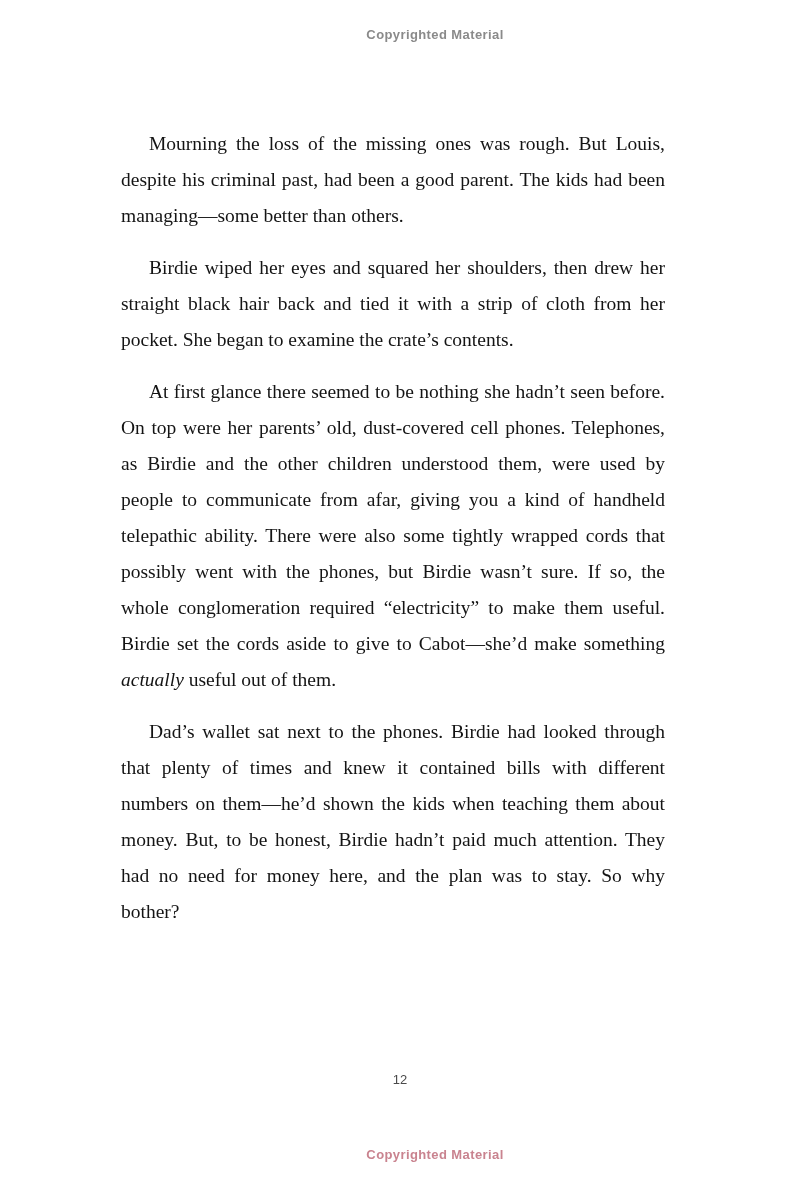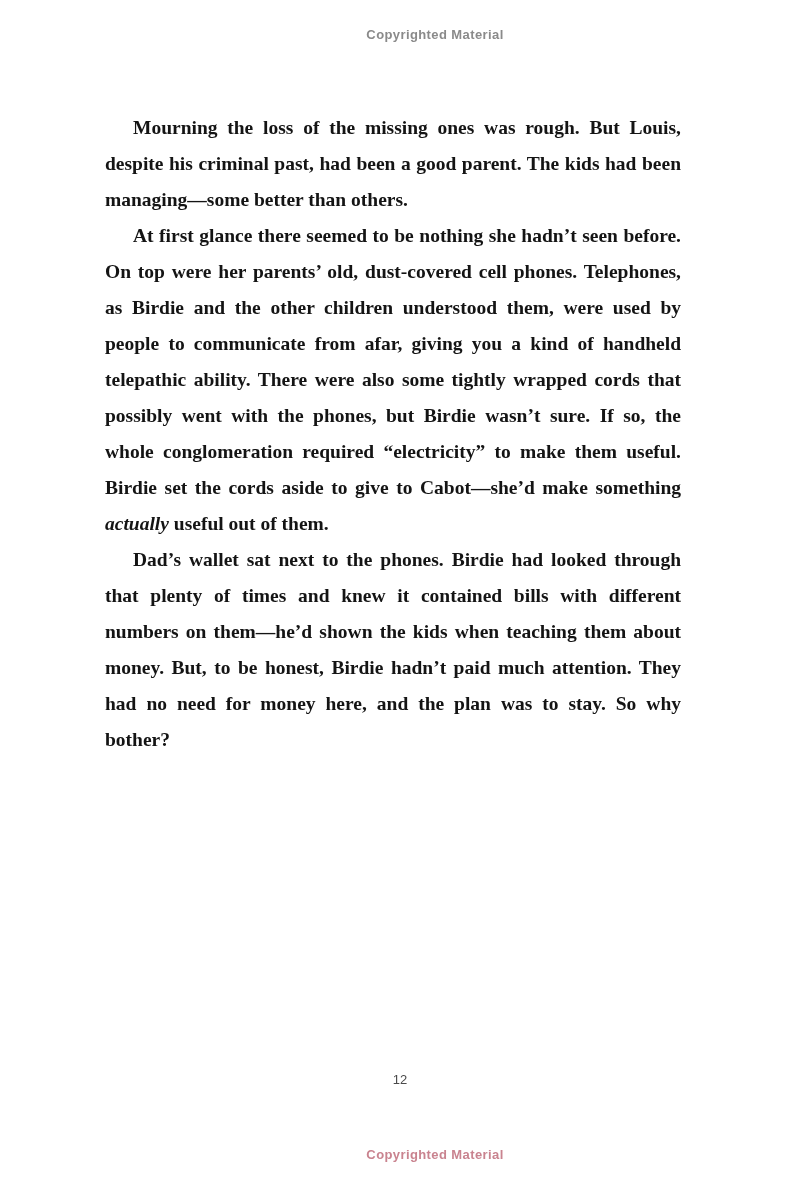--- a/index.html
+++ b/index.html
@@ -51,23 +51,22 @@
     position: absolute;
     top: 110px;
     left: 105px;
     width: 576px;
     font-size: 19.5px;
     line-height: 36px;
     text-align: justify;
     color: #141414;
   }
   .text-block p {
-    margin: 0;
+    margin: 16px;
     text-indent: 28px;
-    font-weight: bold;
   }
   .text-block em {
     font-style: italic;
   }
   .page-number {
     position: absolute;
     top: 1072px;
     left: 0;
     width: 100%;
     text-align: center;
@@ -83,20 +82,23 @@
 
   <div class="notice top">Copyrighted Material</div>
 
 
   <div class="text-block">
 
     <p>
       <span>Mourning the loss of the missing ones was rough. But Louis, despite his criminal past, had been a good parent. The kids had been managing—some better than others.</span>
     </p>
 
+    <p>
+      <span>Birdie wiped her eyes and squared her shoulders, then drew her straight black hair back and tied it with a strip of cloth from her pocket. She began to examine the crate’s contents.</span>
+    </p>
 
     <p>
       <span>At first glance there seemed to be nothing she hadn’t seen before. On top were her parents’ old, dust-covered cell phones. Telephones, as Birdie and the other children understood them, were used by people to communicate from afar, giving you a kind of handheld telepathic ability. There were also some tightly wrapped cords that possibly went with the phones, but Birdie wasn’t sure. If so, the whole conglomeration required “electricity” to make them useful. Birdie set the cords aside to give to Cabot—she’d make something </span><em>actually</em><span> useful out of them.</span>
     </p>
 
     <p>
       <span>Dad’s wallet sat next to the phones. Birdie had looked through that plenty of times and knew it contained bills with different numbers on them—he’d shown the kids when teaching them about money. But, to be honest, Birdie hadn’t paid much attention. They had no need for money here, and the plan was to stay. So why bother?</span>
     </p>
 
 

